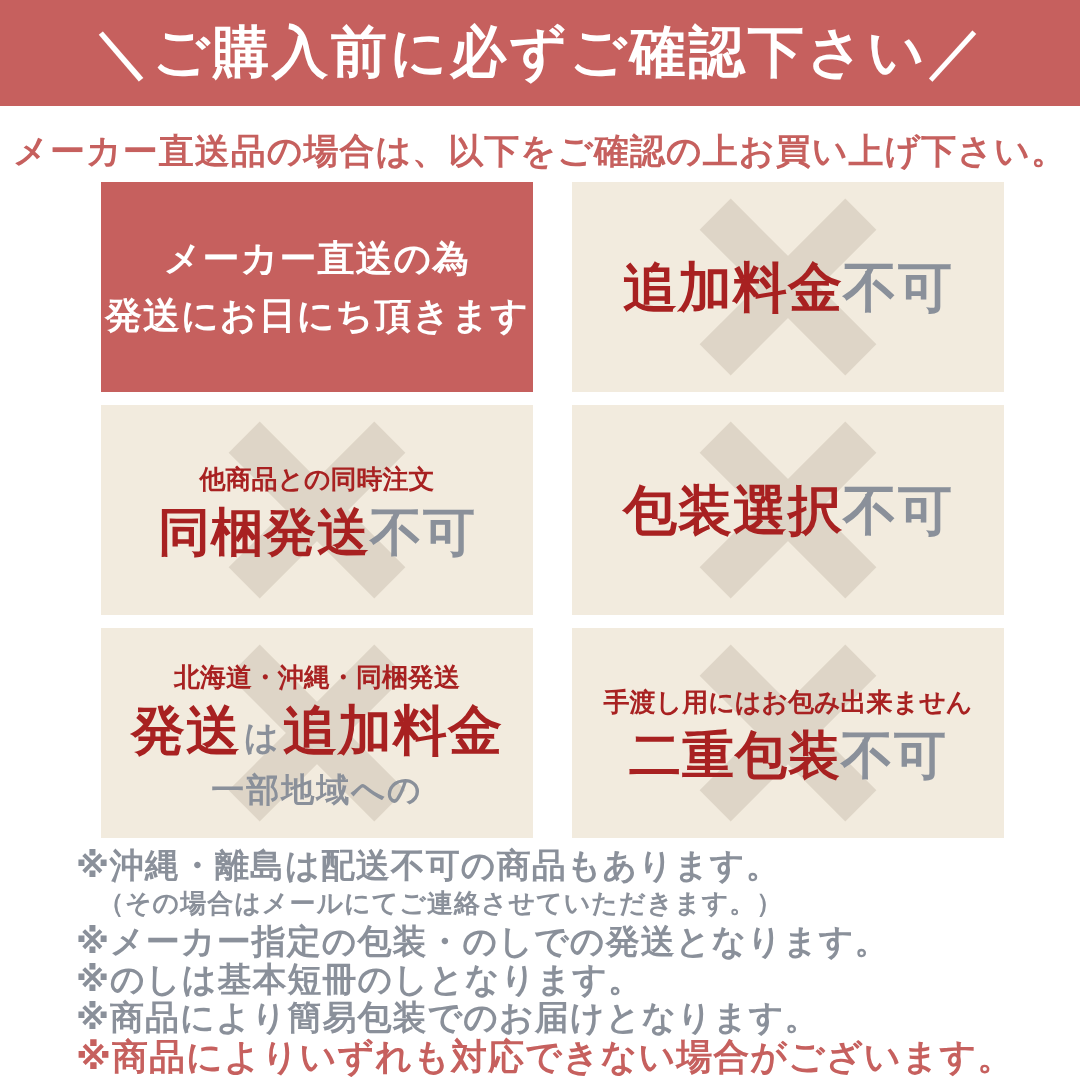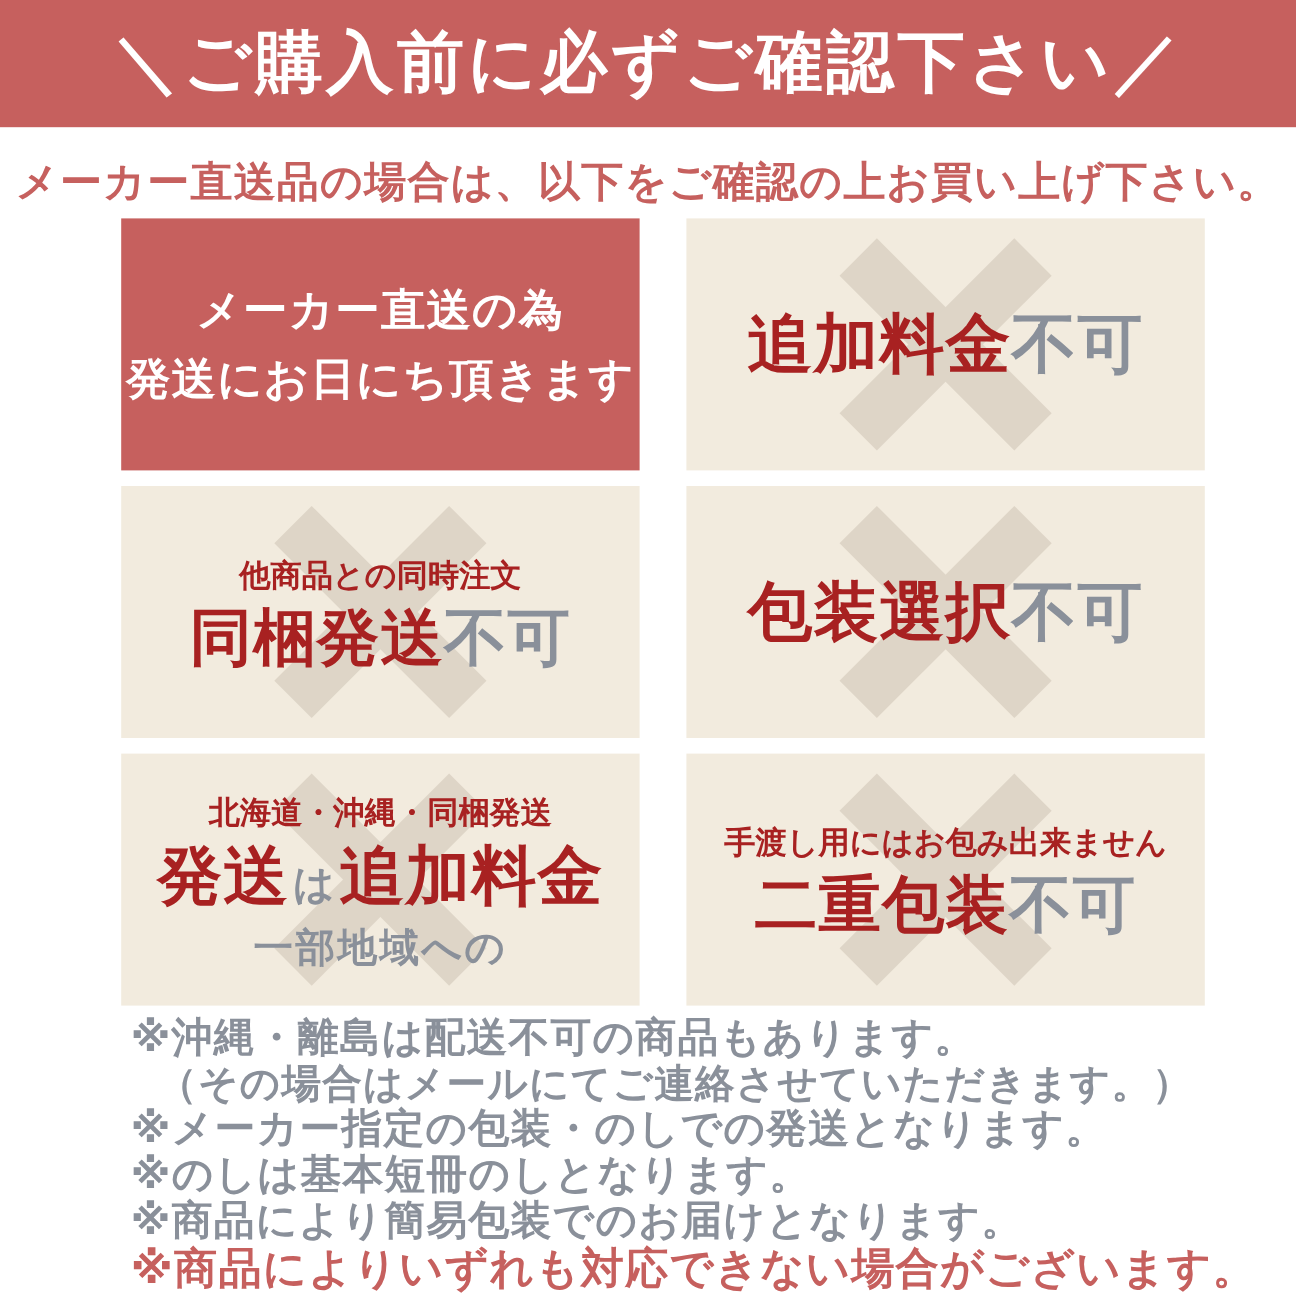--- a/index.html
+++ b/index.html
@@ -43,25 +43,25 @@
     line-height:44px;letter-spacing:0px;white-space:nowrap;}
   .main-line{font-size:52px;font-weight:bold;line-height:62px;
     letter-spacing:1px;white-space:nowrap;display:flex;align-items:baseline;}
   .main-line .red{color:var(--dark_red);}
   .main-line .gray{color:var(--gray);}
   .main-line.big{font-size:54px;}
   .main-line .mid{color:var(--gray);font-size:34px;font-weight:bold;padding:0 3px;}
   .tail-line{color:var(--gray);font-size:33px;font-weight:bold;
     line-height:44px;letter-spacing:2px;white-space:nowrap;}
   
-  .notes{margin:8px 0 0 109px;}
+  .notes{margin:8px 0 0 76px;}
   .note{font-size:34px;font-weight:bold;line-height:38px;letter-spacing:1px;
     white-space:nowrap;color:var(--gray);}
   .note[data-color="red"]{color:var(--salmon);font-size:36px;line-height:42px;}
-  .note.small{font-size:33px;padding-left:22px;}
+  .note.small{font-size:26px;padding-left:22px;}
 </style>
 </head>
 <body>
 
 <div class="banner">
   <div class="banner-title">＼ご購入前に必ずご確認下さい／</div>
 </div>
 
 <div class="subtitle">メーカー直送品の場合は、以下をご確認の上お買い上げ下さい。</div>
 

